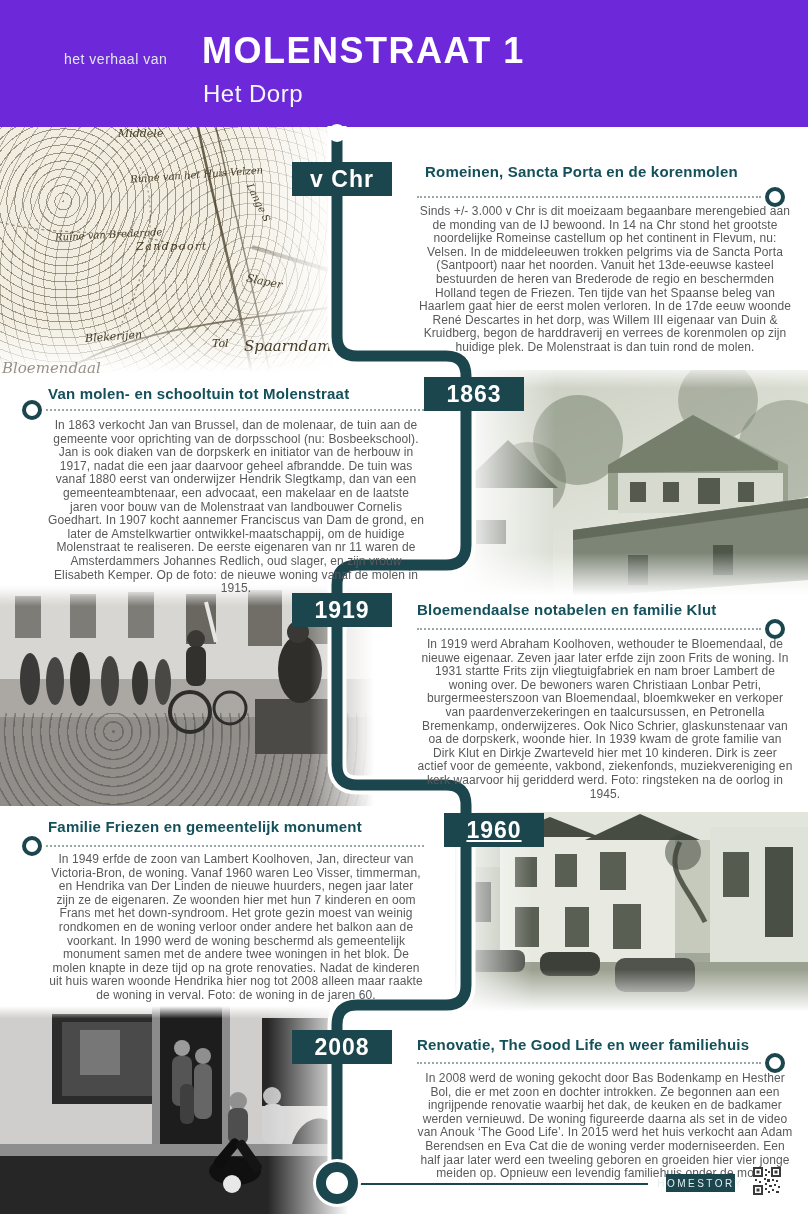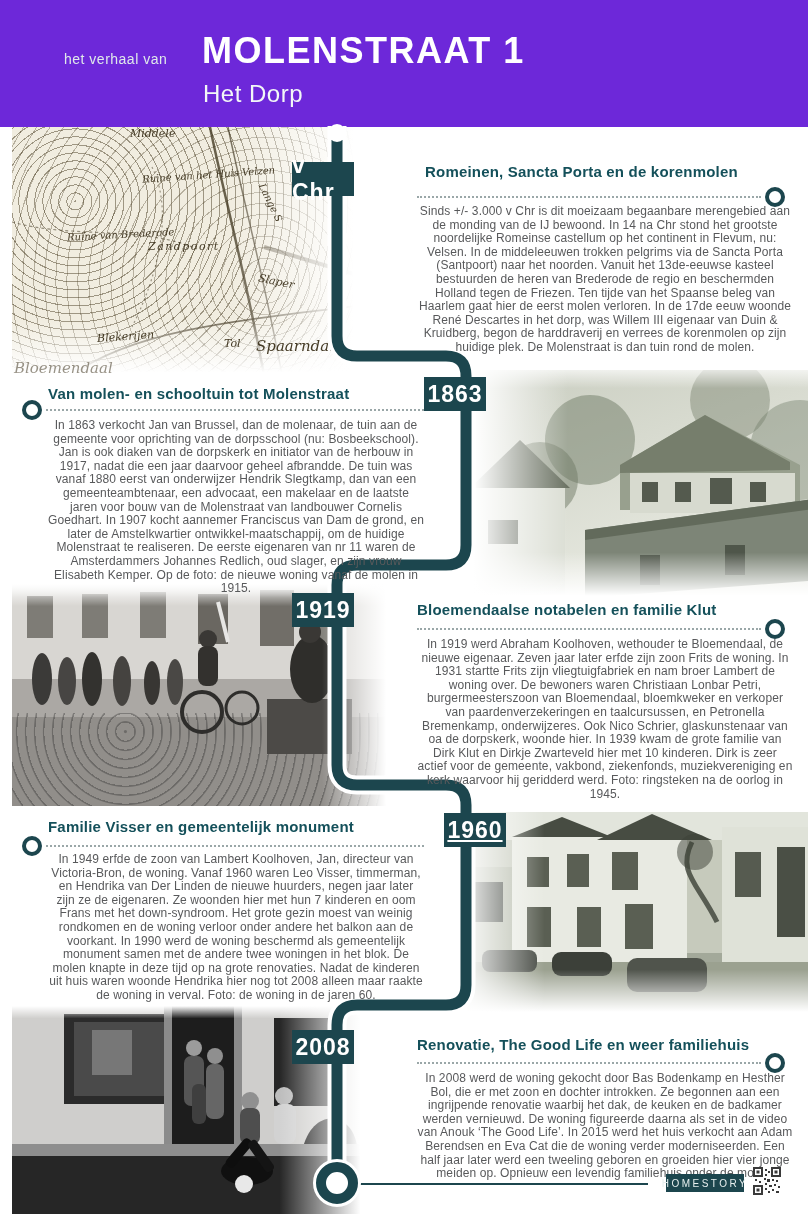--- a/index.html
+++ b/index.html
@@ -6,21 +6,21 @@
   .poster{
     position:relative;width:808px;height:1214px;background:#fff;overflow:hidden;
     font-family:"Liberation Sans", sans-serif;
   }
   
   .header{position:absolute;left:0;top:0;width:808px;height:127px;background:#6d28d9;z-index:3;}
   .eyebrow{position:absolute;left:64px;top:51px;font-size:14px;font-weight:400;color:#dfe9ea;letter-spacing:.5px;}
   .title{position:absolute;left:202px;top:30px;font-size:36px;font-weight:700;color:#ffffff;letter-spacing:1.5px;}
   .subtitle{position:absolute;left:203px;top:80px;font-size:24px;font-weight:500;color:#f2f7f7;letter-spacing:.5px;}
   
-  .photo{position:absolute;z-index:1;overflow:hidden;margin-left:12px;}
+  .photo{position:absolute;z-index:1;overflow:hidden;}
   .photo *{position:absolute;}
   .photo-map{left:0;top:127px;width:352px;height:248px;background:#f1ede0;}
   .photo-map::before{content:"";position:absolute;inset:0;
     background:
       repeating-radial-gradient(circle at 18% 30%, rgba(74,62,36,.5) 0 1px, transparent 1px 8px),
       repeating-radial-gradient(circle at 72% 62%, rgba(74,62,36,.35) 0 1px, transparent 1px 11px);}
   .photo-map::after{content:"";position:absolute;inset:0;
     background:linear-gradient(to right, rgba(255,255,255,0) 62%, #fff 97%),
                linear-gradient(to bottom, rgba(255,255,255,0) 78%, #fff 99%);}
   .map-label{font-family:"DejaVu Serif", serif;font-style:italic;color:#453b26;white-space:nowrap;z-index:2;}
@@ -40,36 +40,36 @@
   .photo-street2::after{content:"";position:absolute;inset:0;
     background:linear-gradient(to left, rgba(255,255,255,0) 78%, rgba(255,255,255,.85) 99%),
                linear-gradient(to bottom, rgba(255,255,255,0) 78%, #fff 99%);}
   .photo-family{left:0;top:1006px;width:352px;height:208px;background:#c9c9c9;}
   .photo-family::after{content:"";position:absolute;inset:0;
     background:linear-gradient(to right, rgba(255,255,255,0) 76%, #fff 99%),
                linear-gradient(to bottom, #fff 0%, rgba(255,255,255,0) 6%);}
   
   .timeline-svg{position:absolute;left:0;top:0;z-index:5;pointer-events:none;}
   .badge{
-    position:absolute;z-index:6;width:62px;height:34px;background:#1c464e;
+    position:absolute;z-index:6;width:100px;height:34px;background:#1c464e;
     display:flex;align-items:center;justify-content:center;
     color:#fff;font-weight:700;font-size:23px;letter-spacing:1px;
   }
   
   .sec-heading{position:absolute;z-index:7;font-size:15px;font-weight:700;color:#14505a;letter-spacing:.2px;white-space:nowrap;}
   .rule{position:absolute;z-index:7;display:flex;align-items:center;gap:4px;height:15px;}
   .rule .dots{flex:1;border-top:2px dotted #9aa7a8;height:0;}
   .rule .ring{width:12px;height:12px;border:4px solid #1c464e;border-radius:50%;background:#fff;flex:0 0 auto;}
   .body-text{
     position:absolute;z-index:7;width:376px;margin:0;
     font-size:12px;line-height:13.6px;color:#58595b;letter-spacing:.1px;text-align:center;
   }
   
   .brand-badge{
-    position:absolute;left:666px;top:1174px;width:78px;height:18px;z-index:7;
+    position:absolute;left:666px;top:1174px;width:69px;height:18px;z-index:7;
     background:#1c464e;display:flex;align-items:center;justify-content:center;
     color:#e6eeee;font-size:10px;letter-spacing:2.5px;font-weight:400;
   }
   .qr{position:absolute;left:753px;top:1167px;width:28px;height:28px;z-index:7;}
 </style>
 </head>
 <body>
 
 <div class="poster">
 
@@ -234,21 +234,21 @@
   </div>
   <p class="body-text" style="left:48px;top:419px;">In 1863 verkocht Jan van Brussel, dan de molenaar, de tuin aan de gemeente voor oprichting van de dorpsschool (nu: Bosbeekschool). Jan is ook diaken van de dorpskerk en initiator van de herbouw in 1917, nadat die een jaar daarvoor geheel afbrandde. De tuin was vanaf 1880 eerst van onderwijzer Hendrik Slegtkamp, dan van een gemeenteambtenaar, een advocaat, een makelaar en de laatste jaren voor bouw van de Molenstraat van landbouwer Cornelis Goedhart. In 1907 kocht aannemer Franciscus van Dam de grond, en later de Amstelkwartier ontwikkel-maatschappij, om de huidige Molenstraat te realiseren. De eerste eigenaren van nr 11 waren de Amsterdammers Johannes Redlich, oud slager, en zijn vrouw Elisabeth Kemper. Op de foto: de nieuwe woning vanaf de molen in 1915.</p>
 
   <div class="sec-heading" style="left:417px;top:601px;">Bloemendaalse notabelen en familie Klut</div>
   <div class="rule" style="left:417px;top:621px;width:368px;">
     <div class="dots"></div>
     <div class="ring"></div>
   </div>
   <p class="body-text" style="left:417px;top:638px;">In 1919 werd Abraham Koolhoven, wethouder te Bloemendaal, de nieuwe eigenaar. Zeven jaar later erfde zijn zoon Frits de woning. In 1931 startte Frits zijn vliegtuigfabriek en nam broer Lambert de woning over. De bewoners waren Christiaan Lonbar Petri, burgermeesterszoon van Bloemendaal, bloemkweker en verkoper van paardenverzekeringen en taalcursussen, en Petronella Bremenkamp, onderwijzeres. Ook Nico Schrier, glaskunstenaar van oa de dorpskerk, woonde hier. In 1939 kwam de grote familie van Dirk Klut en Dirkje Zwarteveld hier met 10 kinderen. Dirk is zeer actief voor de gemeente, vakbond, ziekenfonds, muziekvereniging en kerk waarvoor hij geridderd werd. Foto: ringsteken na de oorlog in 1945.</p>
 
-  <div class="sec-heading" style="left:48px;top:818px;">Familie Visser en gemeentelijk monument</div>
+  <div class="sec-heading" style="left:48px;top:818px;">Familie Friezen en gemeentelijk monument</div>
   <div class="rule" style="left:22px;top:838px;width:402px;">
     <div class="ring"></div>
     <div class="dots"></div>
   </div>
   <p class="body-text" style="left:48px;top:853px;">In 1949 erfde de zoon van Lambert Koolhoven, Jan, directeur van Victoria-Bron, de woning. Vanaf 1960 waren Leo Visser, timmerman, en Hendrika van Der Linden de nieuwe huurders, negen jaar later zijn ze de eigenaren. Ze woonden hier met hun 7 kinderen en oom Frans met het down-syndroom. Het grote gezin moest van weinig rondkomen en de woning verloor onder andere het balkon aan de voorkant. In 1990 werd de woning beschermd als gemeentelijk monument samen met de andere twee woningen in het blok. De molen knapte in deze tijd op na grote renovaties. Nadat de kinderen uit huis waren woonde Hendrika hier nog tot 2008 alleen maar raakte de woning in verval. Foto: de woning in de jaren 60.</p>
 
   <div class="sec-heading" style="left:417px;top:1036px;">Renovatie, The Good Life en weer familiehuis</div>
   <div class="rule" style="left:417px;top:1055px;width:368px;">
     <div class="dots"></div>
     <div class="ring"></div>

